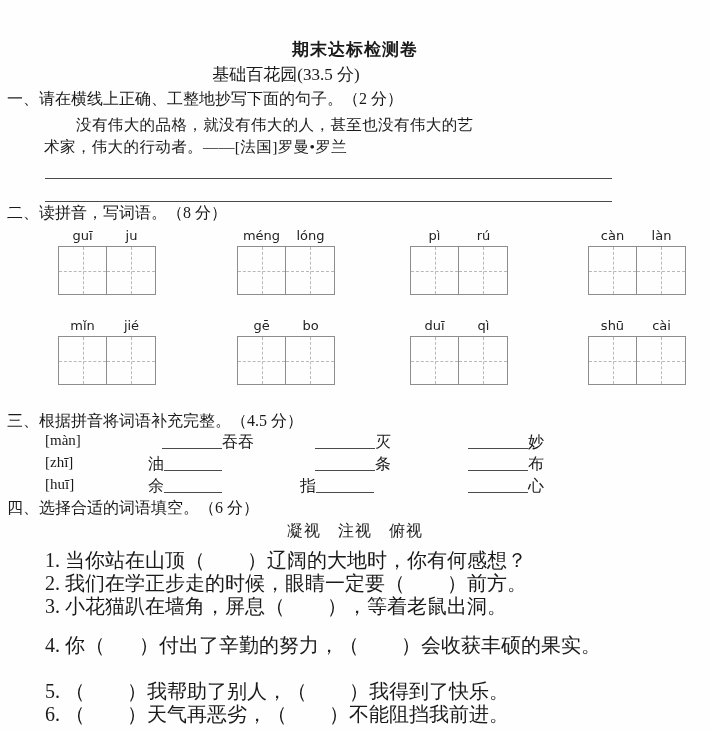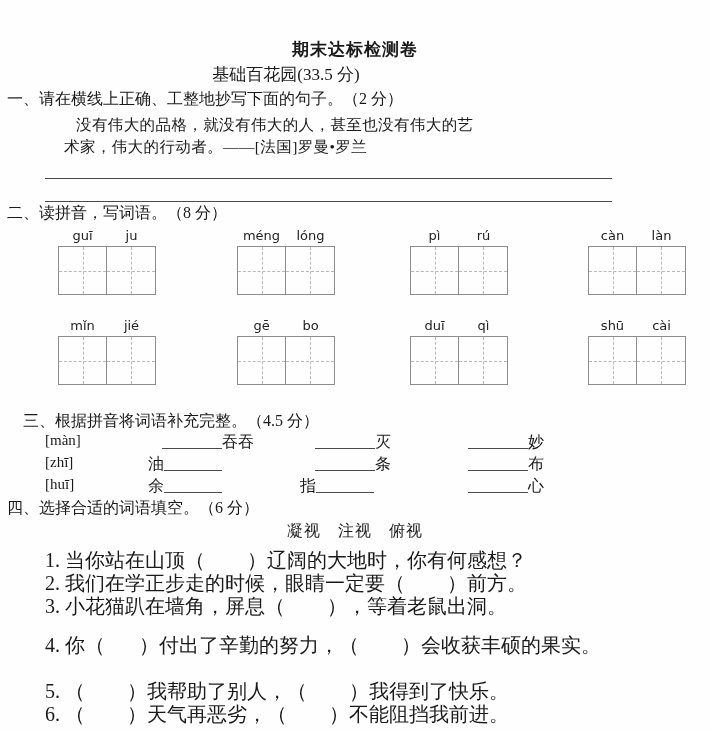--- a/index.html
+++ b/index.html
@@ -45,35 +45,35 @@
 
   
   .sec-head {
     position: absolute;
     left: 7px;
     font-size: 16px;
     white-space: nowrap;
   }
   #sec1-head { top: 89px; }
   #sec2-head { top: 203px; }
-  #sec3-head { top: 411px; margin-left: 16px; }
+  #sec3-head { top: 411px; }
   #sec4-head { top: 498px; }
 
   
   .quote {
     position: absolute;
     left: 44px;
     top: 114px;
     width: 578px;
     font-size: 15.5px;
     line-height: 22px;
     text-indent: 32px;
     letter-spacing: 0.4px;
   }
-  .quote .l2 { text-indent: 0; display: block; margin-left: 20px; }
+  .quote .l2 { text-indent: 0; display: block; }
 
   
   .write-line {
     position: absolute;
     left: 45px;
     width: 567px;
     height: 0;
     border-top: 1.3px solid #4a4a4a;
   }
   #write-line-1 { top: 178px; }

